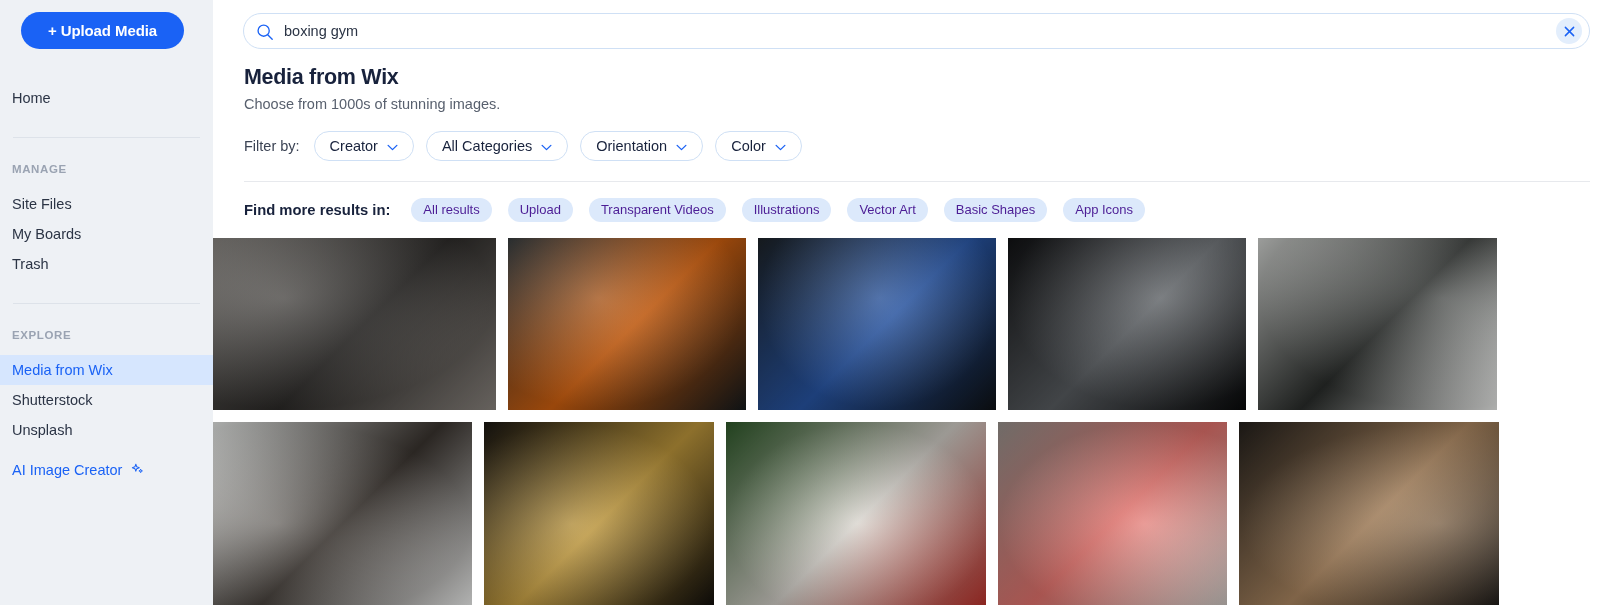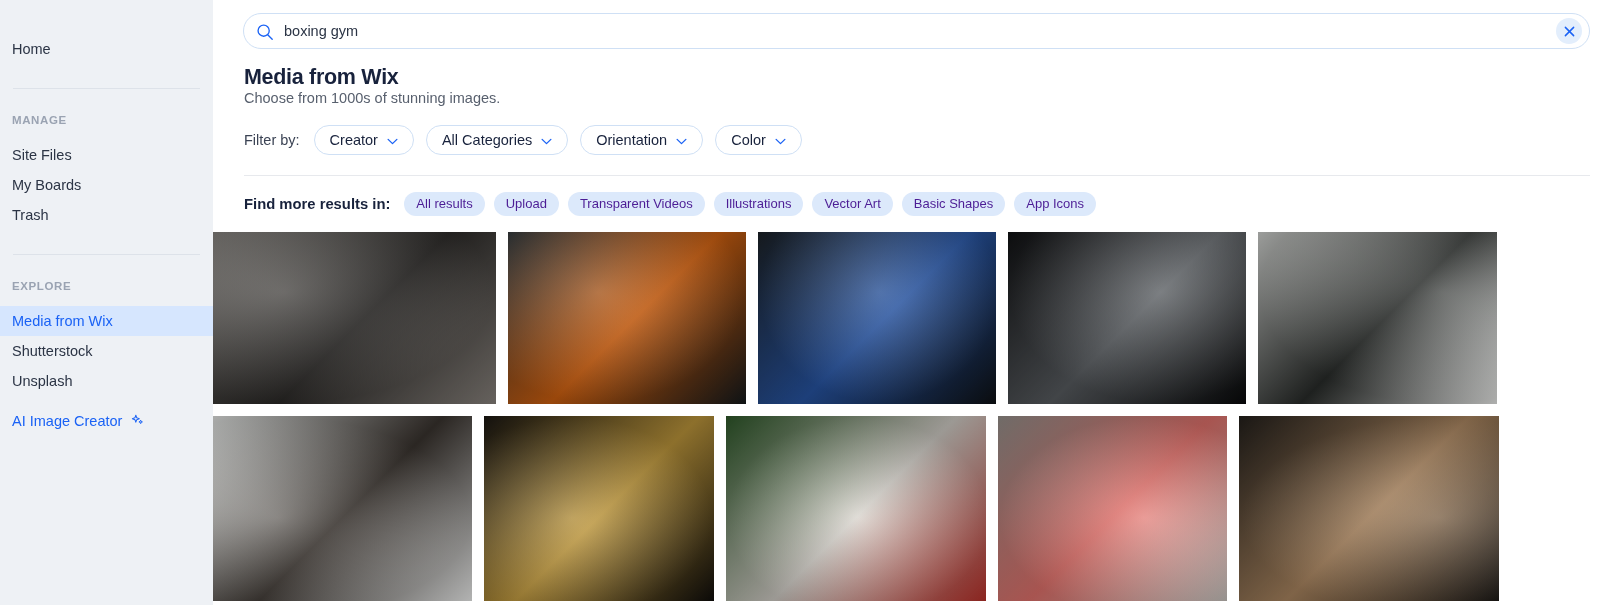--- a/index.html
+++ b/index.html
@@ -95,21 +95,21 @@
     display: flex; align-items: center; justify-content: center;
   }
 
   
   .head-block { padding: 16px 30px 0 31px; }
   .head-title {
     font-size: 21.5px; font-weight: bold;
     color: #18223c; letter-spacing: -0.3px;
   }
   .head-sub {
-    margin-top: 0;
+    margin-top: 6px;
     font-size: 14.5px; color: #58606e;
   }
 
   
   .filter-row {
     display: flex; align-items: center;
     padding: 19px 30px 0 31px;
     gap: 12px;
   }
   .filter-label { font-size: 14.5px; color: #3b4354; margin-right: 2px; }
@@ -126,21 +126,21 @@
   
   .hr {
     height: 1px; background: #e7e9ed;
     margin: 20px 30px 0 31px;
   }
 
   
   .chips-row {
     display: flex; align-items: center;
     padding: 16px 0 0 31px;
-    gap: 9px;
+    gap: 16px;
     white-space: nowrap;
   }
   .chips-label {
     font-size: 14.8px; font-weight: bold; color: #18223c;
     margin-right: 5px;
   }
   .chip {
     height: 24px; line-height: 24px;
     padding: 0 12px;
     border-radius: 12px;
@@ -165,20 +165,21 @@
   .tile .ph { position: absolute; inset: 0; }
   .tile .ov { position: absolute; inset: 0; }
 </style>
 </head>
 <body>
 
 <div class="app">
 
   <aside class="sidebar">
 
+    <div class="upload-btn">+ Upload Media</div>
 
     <div style="height:34px"></div>
 
     <div class="nav-item">
       <span>Home</span>
     </div>
 
     <div style="height:24px"></div>
     <div class="nav-divider"></div>
     <div style="height:22px"></div>

